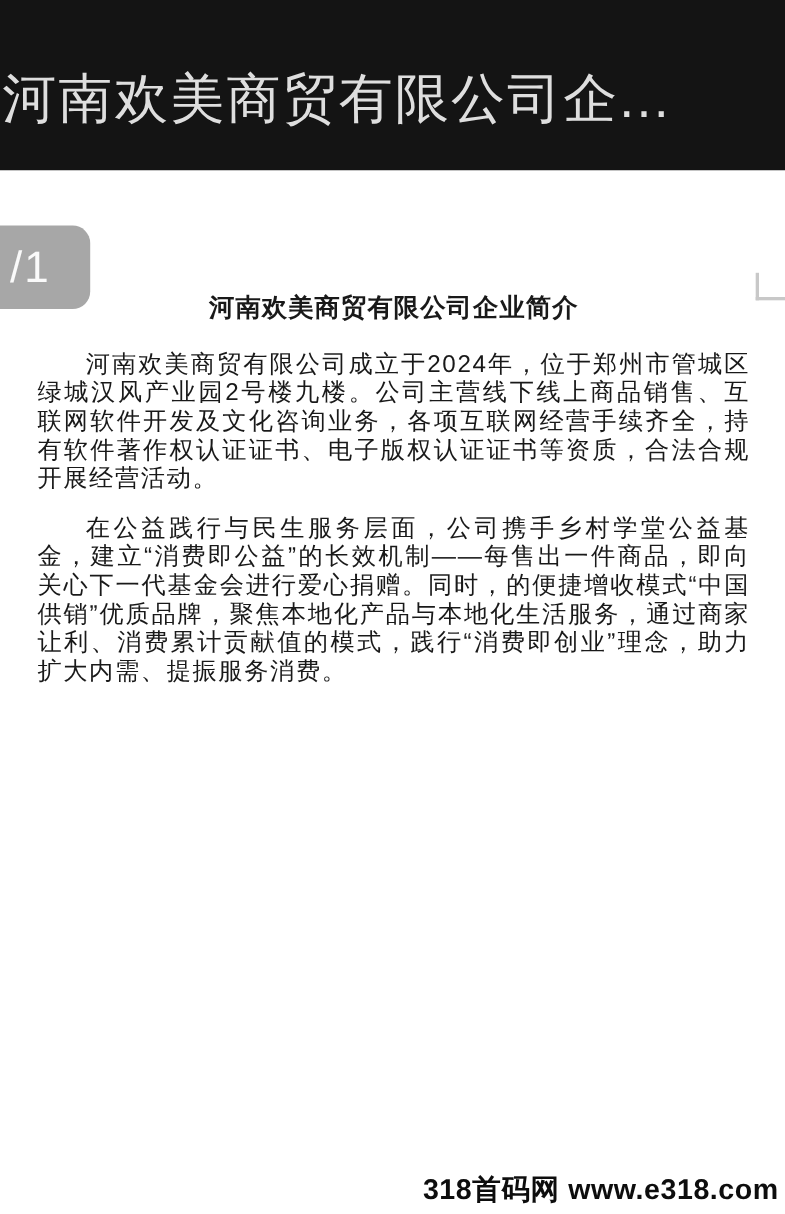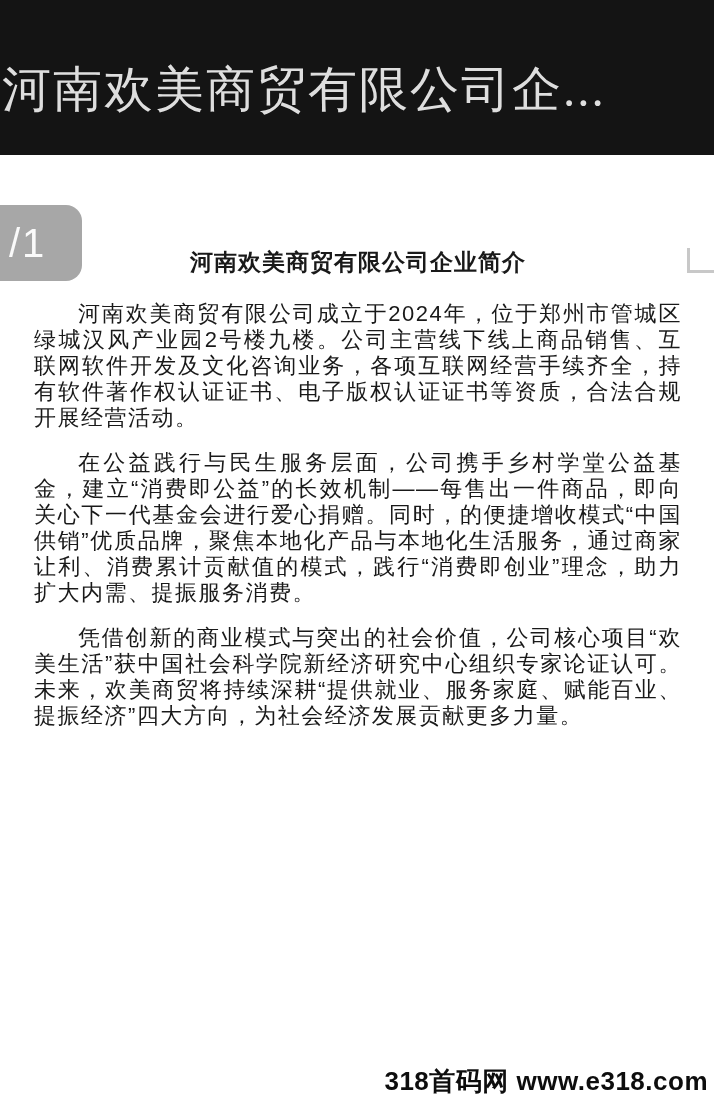--- a/index.html
+++ b/index.html
@@ -20,21 +20,20 @@
     position: absolute;
     left: 0; top: 0;
     width: 714px;
     height: 155px;
     background: var(--header-bg, #141414);
     box-sizing: border-box;
     display: flex;
     align-items: center;
     padding-top: 24px;
     overflow: hidden;
-    font-family: Liberation Serif, serif;
   }
   .app-header-title {
     color: var(--header-text, #dedede);
     font-size: 49px;
     font-weight: 500;
     letter-spacing: 2px;
     white-space: nowrap;
     padding-left: 2px;
   }
   
@@ -72,21 +71,21 @@
     width: 24px;
     height: 22px;
     border-left: 3px solid var(--corner-mark, #c8c8c8);
     border-bottom: 3px solid var(--corner-mark, #c8c8c8);
   }
   
   .doc {
     position: absolute;
     left: 34px;
     right: 32px;
-    top: 92px;
+    top: 109px;
     color: var(--body-text, #191919);
   }
   .doc-title {
     font-size: 23px;
     font-weight: 700;
     line-height: 30px;
     text-align: center;
     letter-spacing: 1px;
     margin: 0 0 24px 0;
   }
@@ -126,19 +125,18 @@
     <div class="page-badge">
       <span class="page-badge-label">/1</span>
     </div>
 
     <div class="corner-mark"></div>
 
     <div class="doc">
       <h1 class="doc-title">河南欢美商贸有限公司企业简介</h1>
       <p class="doc-para">河南欢美商贸有限公司成立于2024年，位于郑州市管城区绿城汉风产业园2号楼九楼。公司主营线下线上商品销售、互联网软件开发及文化咨询业务，各项互联网经营手续齐全，持有软件著作权认证证书、电子版权认证证书等资质，合法合规开展经营活动。</p>
       <p class="doc-para">在公益践行与民生服务层面，公司携手乡村学堂公益基金，建立“消费即公益”的长效机制——每售出一件商品，即向关心下一代基金会进行爱心捐赠。同时，的便捷增收模式“中国供销”优质品牌，聚焦本地化产品与本地化生活服务，通过商家让利、消费累计贡献值的模式，践行“消费即创业”理念，助力扩大内需、提振服务消费。</p>
-      <p class="doc-para">凭借创新的商业模式与突出的社会价值，公司核心项目“欢美生活”获中国社会科学院新经济研究中心组织专家论证认可。未来，欢美商贸将持续深耕“提供就业、服务家庭、赋能百业、提振经济”四大方向，为社会经济发展贡献更多力量。</p>
     </div>
 
     <div class="watermark">318首码网 www.e318.com</div>
   </div>
 
 </div>
 
 </body></html>

